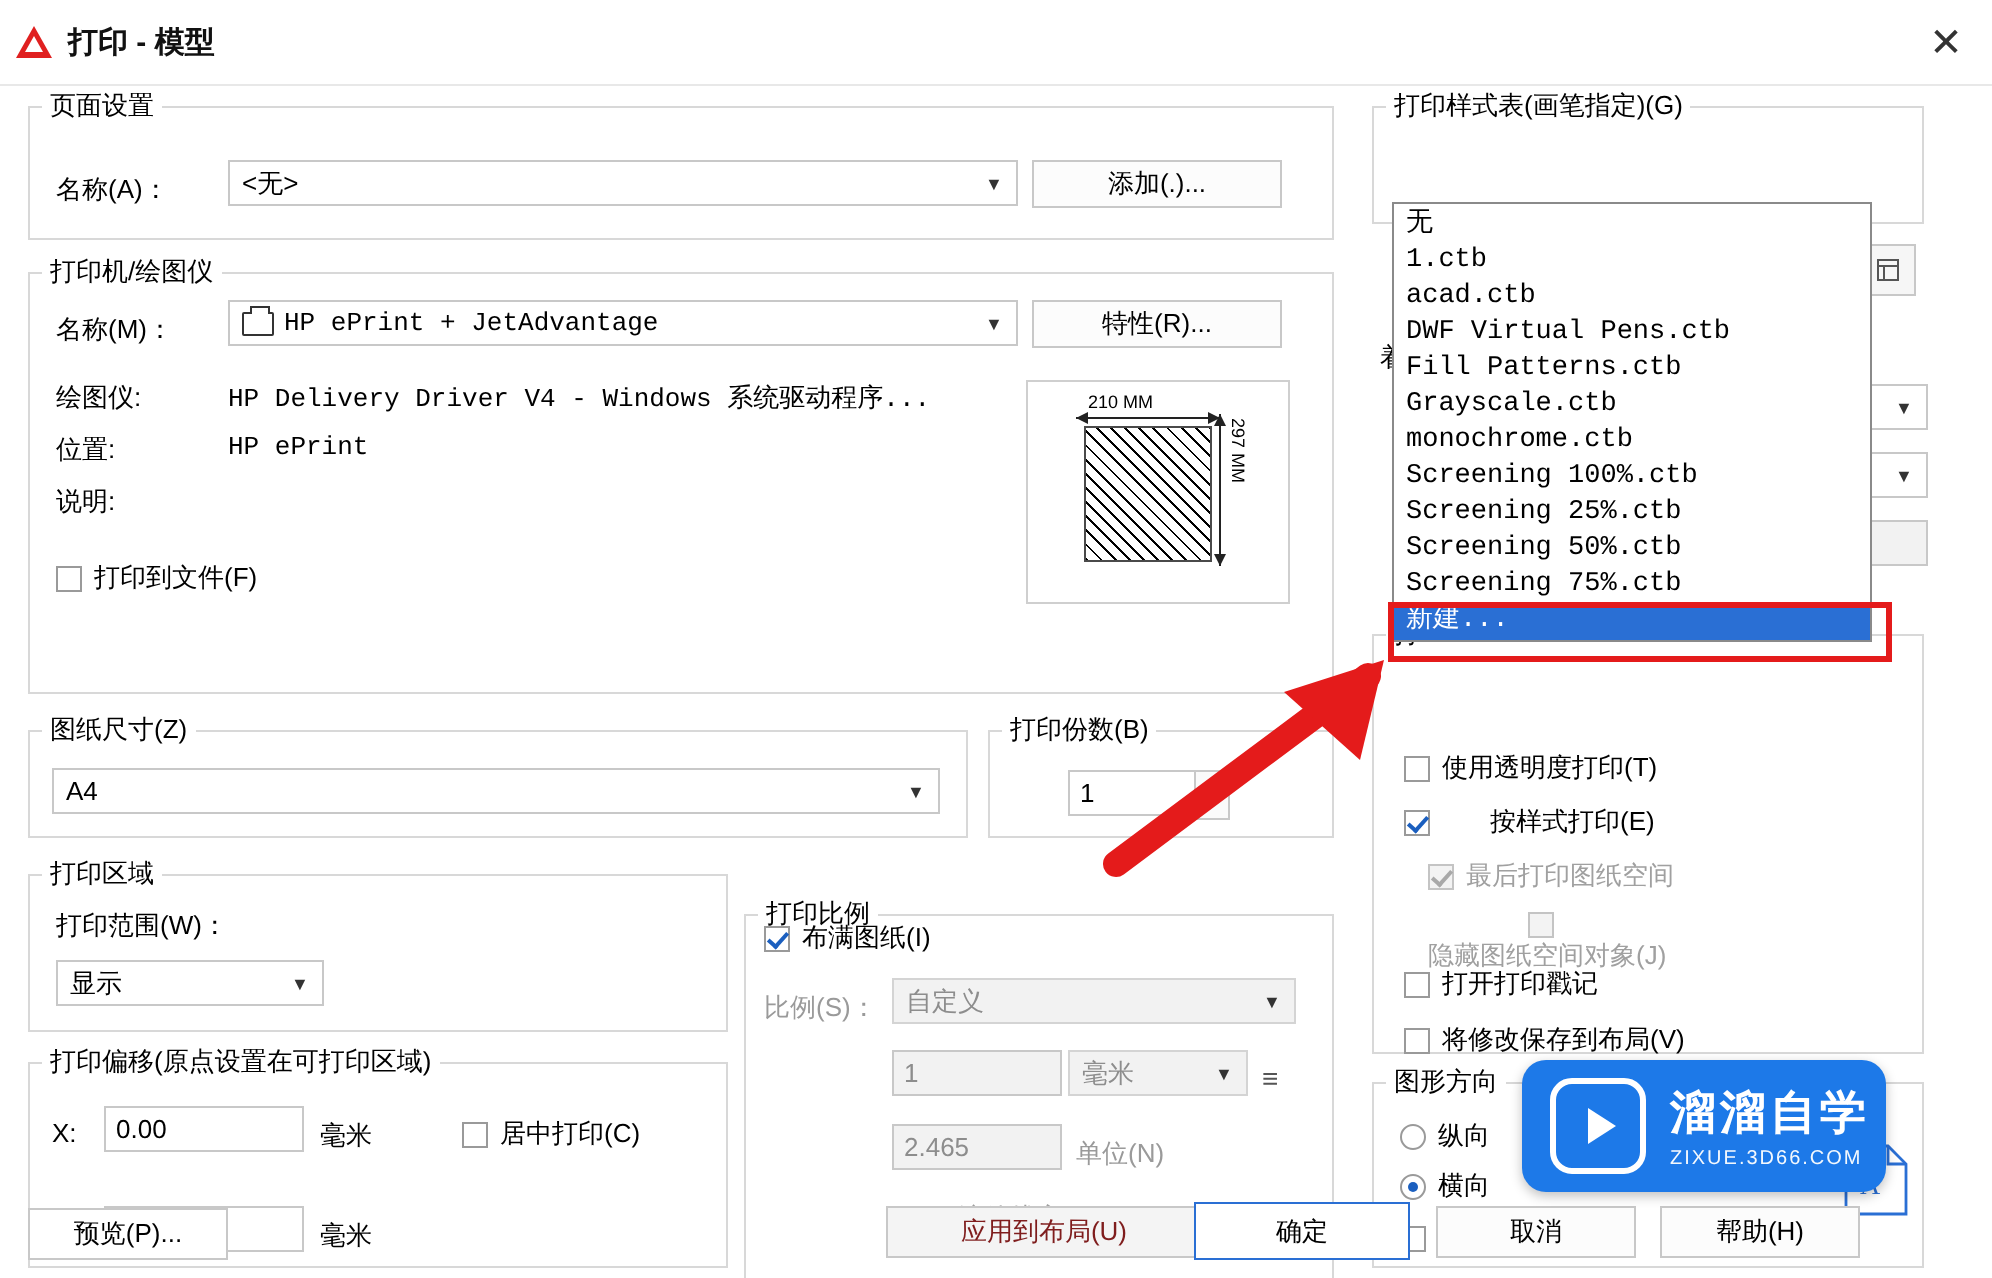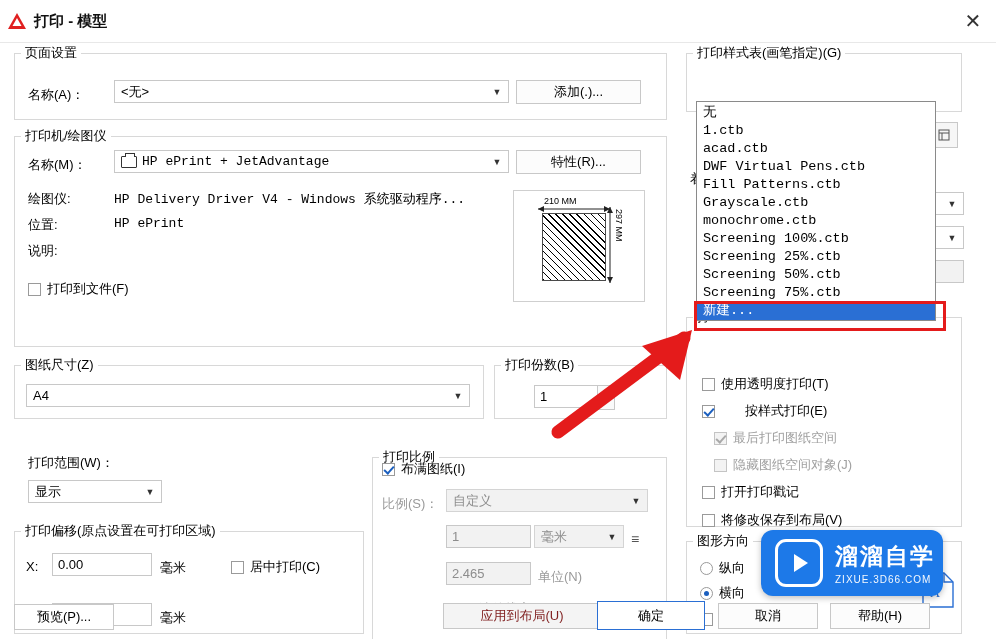--- a/index.html
+++ b/index.html
@@ -228,20 +228,23 @@
     <legend>打印份数(B)</legend>
   </fieldset>
   <div class="txtbox" style="left:534px;top:343px;width:72px;">
     <span>1</span>
   </div>
   <div style="position:absolute;left:597px;top:343px;width:16px;height:23px;border:1px solid #c8c8c8;background:#fafafa;">
     <div style="position:absolute;left:4px;top:4px;width:0;height:0;border-left:4px solid transparent;border-right:4px solid transparent;border-bottom:4px solid #444;"></div>
     <div style="position:absolute;left:4px;top:13px;width:0;height:0;border-left:4px solid transparent;border-right:4px solid transparent;border-top:4px solid #444;"></div>
   </div>
 
+  <fieldset style="left:14px;top:386px;width:348px;height:86px;">
+    <legend>打印区域</legend>
+  </fieldset>
   <div class="lbl" style="left:28px;top:412px;">打印范围(W)：</div>
   <div class="combo" style="left:28px;top:438px;width:134px;">
     <span>显示</span>
     <span class="arrow">▼</span>
   </div>
 
   <fieldset style="left:14px;top:480px;width:348px;height:110px;">
     <legend>打印偏移(原点设置在可打印区域)</legend>
   </fieldset>
   <div class="lbl" style="left:26px;top:517px;">X:</div>
@@ -320,21 +323,21 @@
     <span>使用透明度打印(T)</span>
   </div>
   <div class="chk" style="left:702px;top:360px;gap:24px;">
     <span class="chkbox checked"></span>
     <span>按样式打印(E)</span>
   </div>
   <div class="chk dim" style="left:702px;top:387px;">
     <span class="chkbox checked"></span>
     <span>最后打印图纸空间</span>
   </div>
-  <div class="chk dim" style="left:702px;top:414px;">
+  <div class="chk dim" style="left:702px;top:414px;flex-direction:column;">
     <span class="chkbox"></span>
     <span>隐藏图纸空间对象(J)</span>
   </div>
   <div class="chk" style="left:702px;top:441px;">
     <span class="chkbox"></span>
     <span>打开打印戳记</span>
   </div>
   <div class="chk" style="left:702px;top:469px;">
     <span class="chkbox"></span>
     <span>将修改保存到布局(V)</span>

